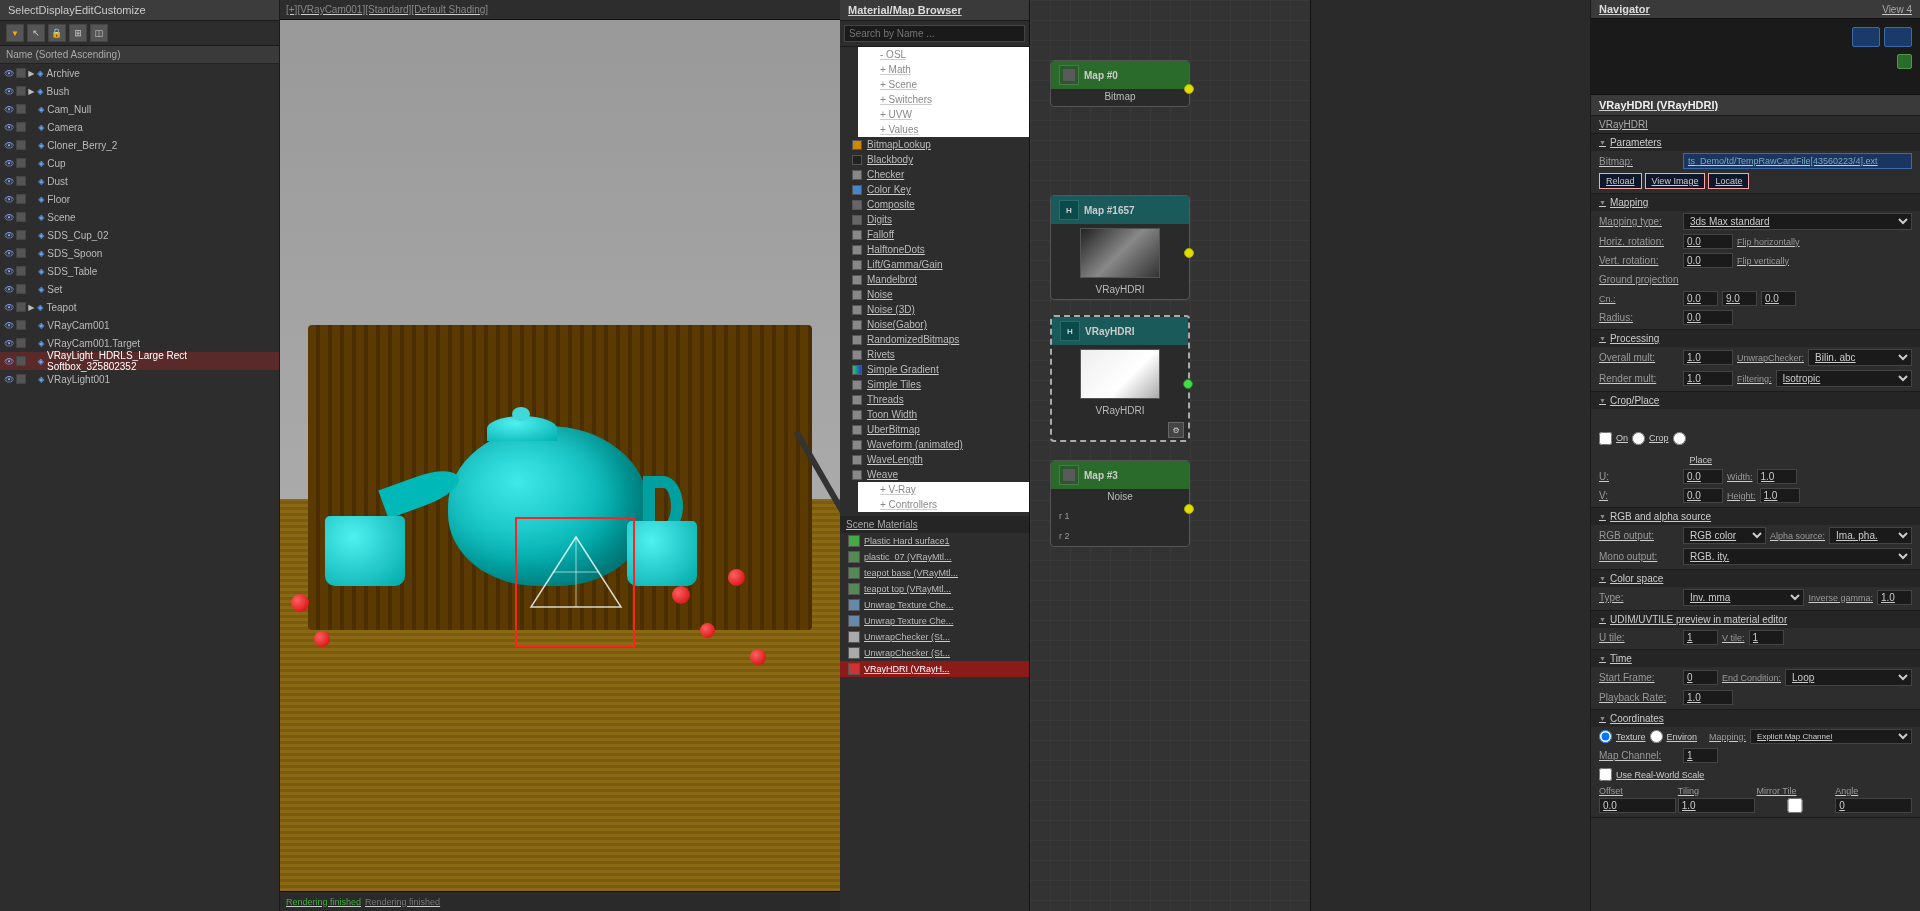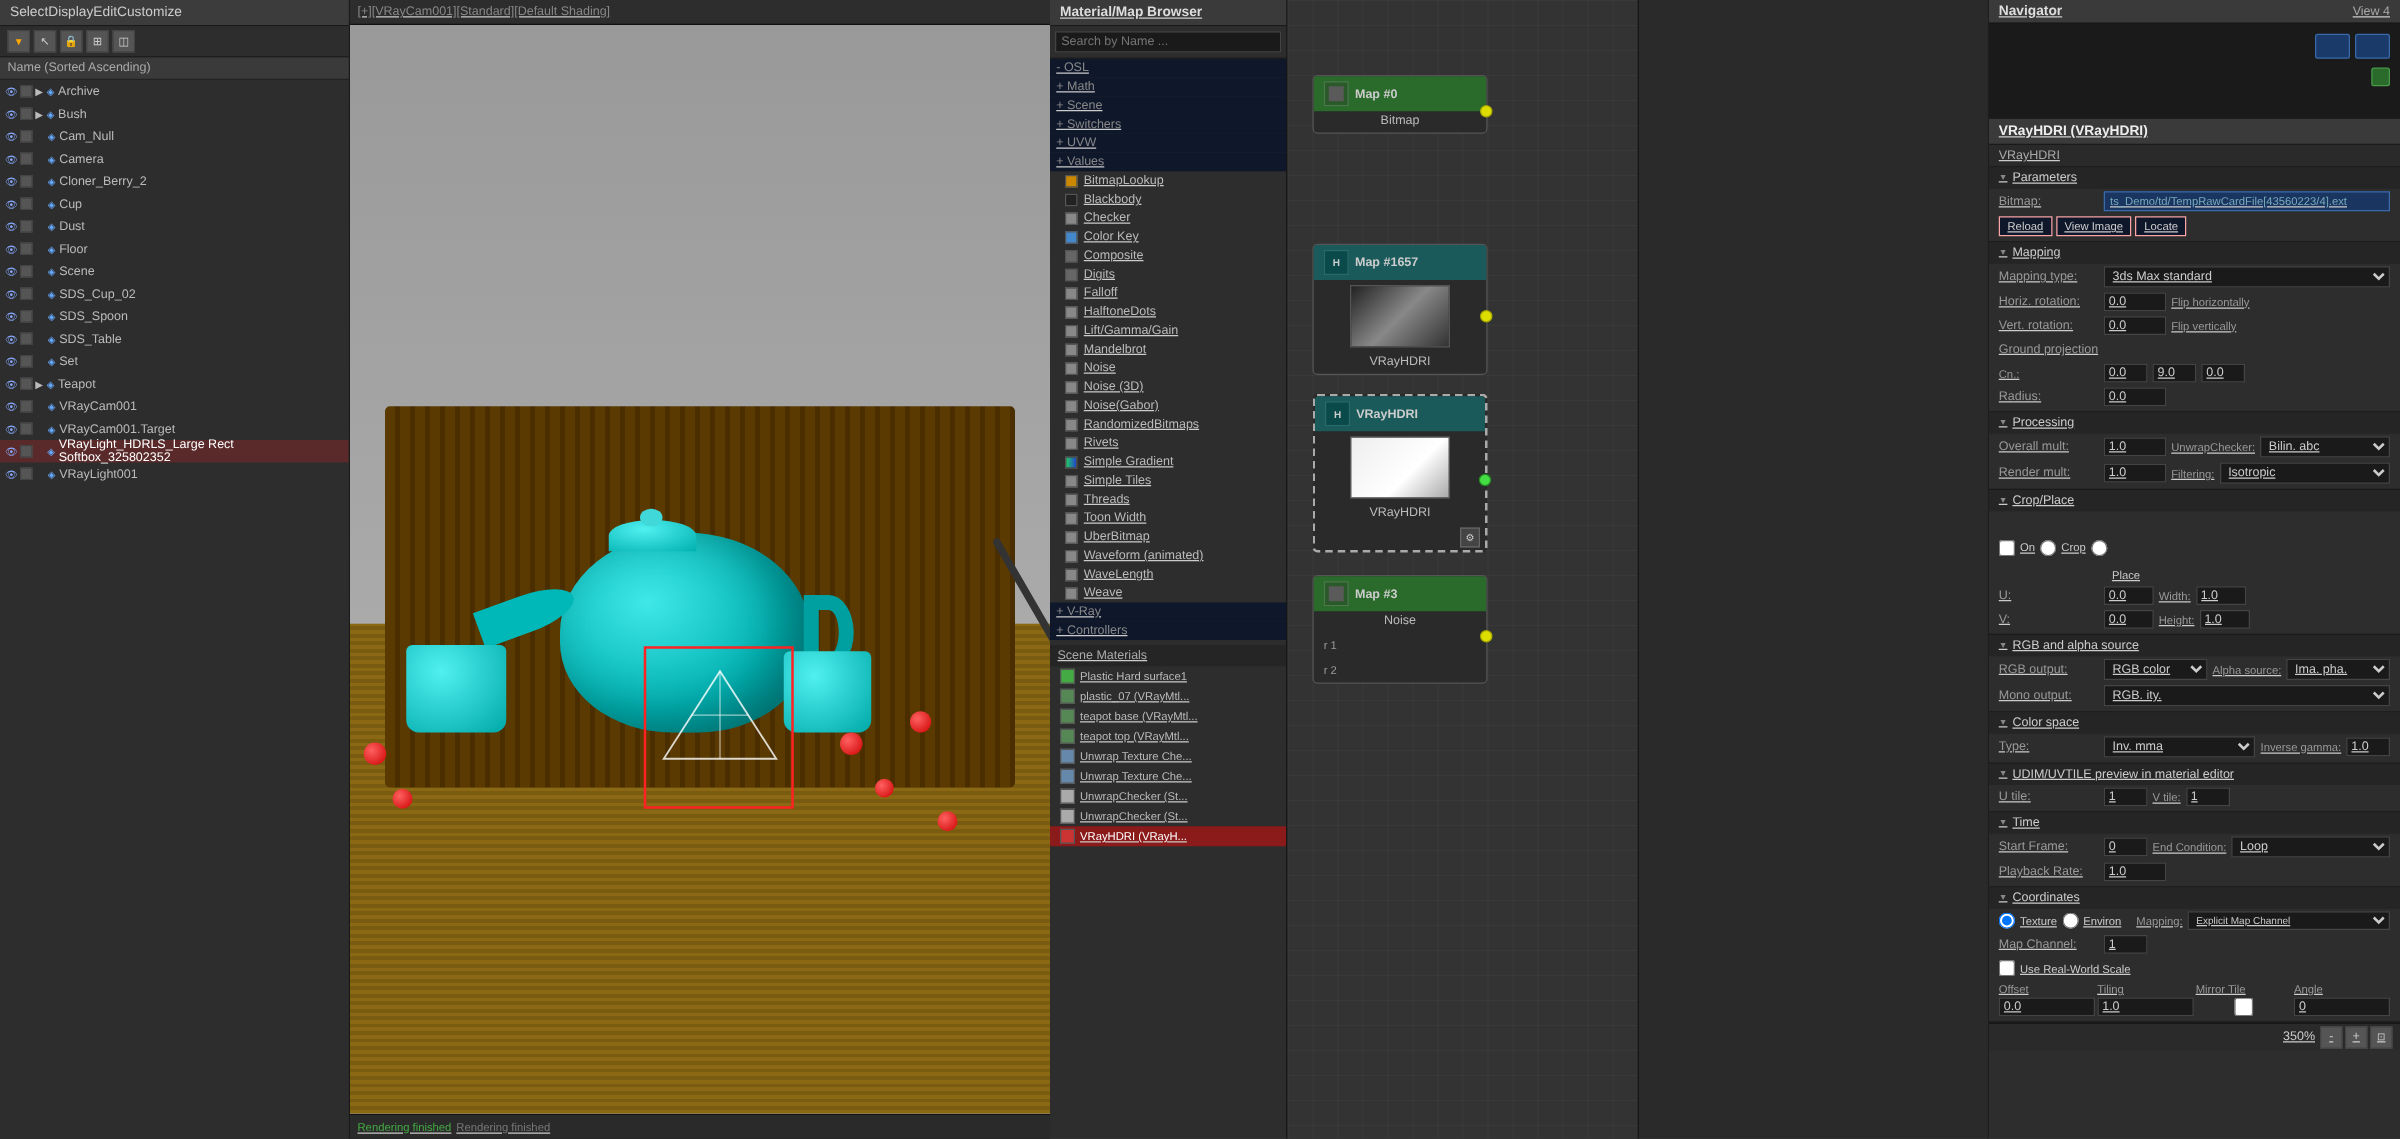--- a/index.html
+++ b/index.html
@@ -240,24 +240,25 @@
       font-size: 10px;
     }
 
     .mat-list {
       flex: 1;
       overflow-y: auto;
       font-size: 10px;
     }
 
     .mat-section-header {
-      padding: 2px 5px;
+      padding: 2px 22px;
       color: #888;
-      background: #0f172a;
+      background: #ffffff;
       cursor: pointer;
+      margin-left: 18px;
     }
 
     .mat-item {
       display: flex;
       align-items: center;
       padding: 2px 12px;
       cursor: pointer;
       color: #bbb;
       gap: 5px;
     }
@@ -1073,23 +1074,15 @@
           <span>Tiling</span>
           <span>Mirror Tile</span>
           <span>Angle</span>
           <input type="text" class="vray-input" value="0.0" style="width: 100%;">
           <input type="text" class="vray-input" value="1.0" style="width: 100%;">
           <input type="checkbox" style="">
           <input type="text" class="vray-input" value="0" style="width: 100%;">
         </div>
       </div>
 
-      <div class="bottom-toolbar">
-        <span style="margin-left:auto;font-size:10px;color:#ccc;">350%</span>
-        <div style="display:flex;gap:2px;">
-          <div class="icon-btn" style="font-size:10px;">-</div>
-          <div class="icon-btn" style="font-size:10px;">+</div>
-          <div class="icon-btn" style="font-size:8px;">⊡</div>
-        </div>
-      </div>
     </div>
   </div>
 </div>
 
 </body></html>

